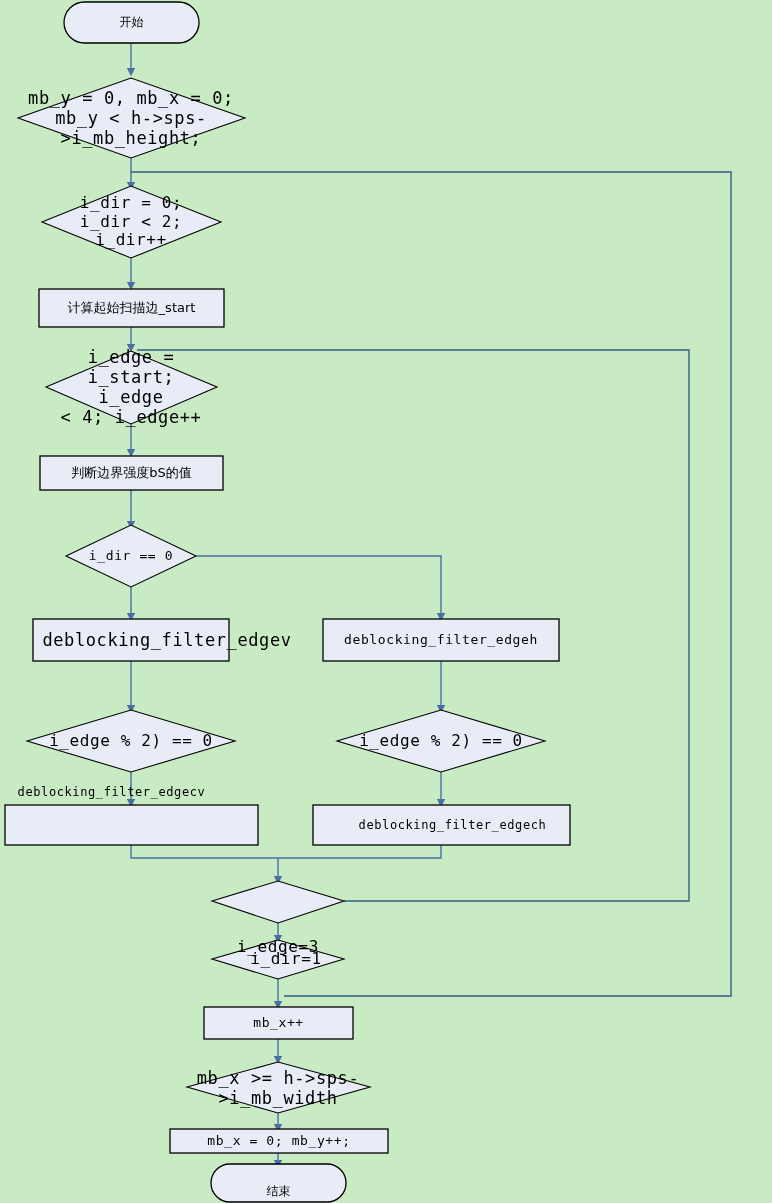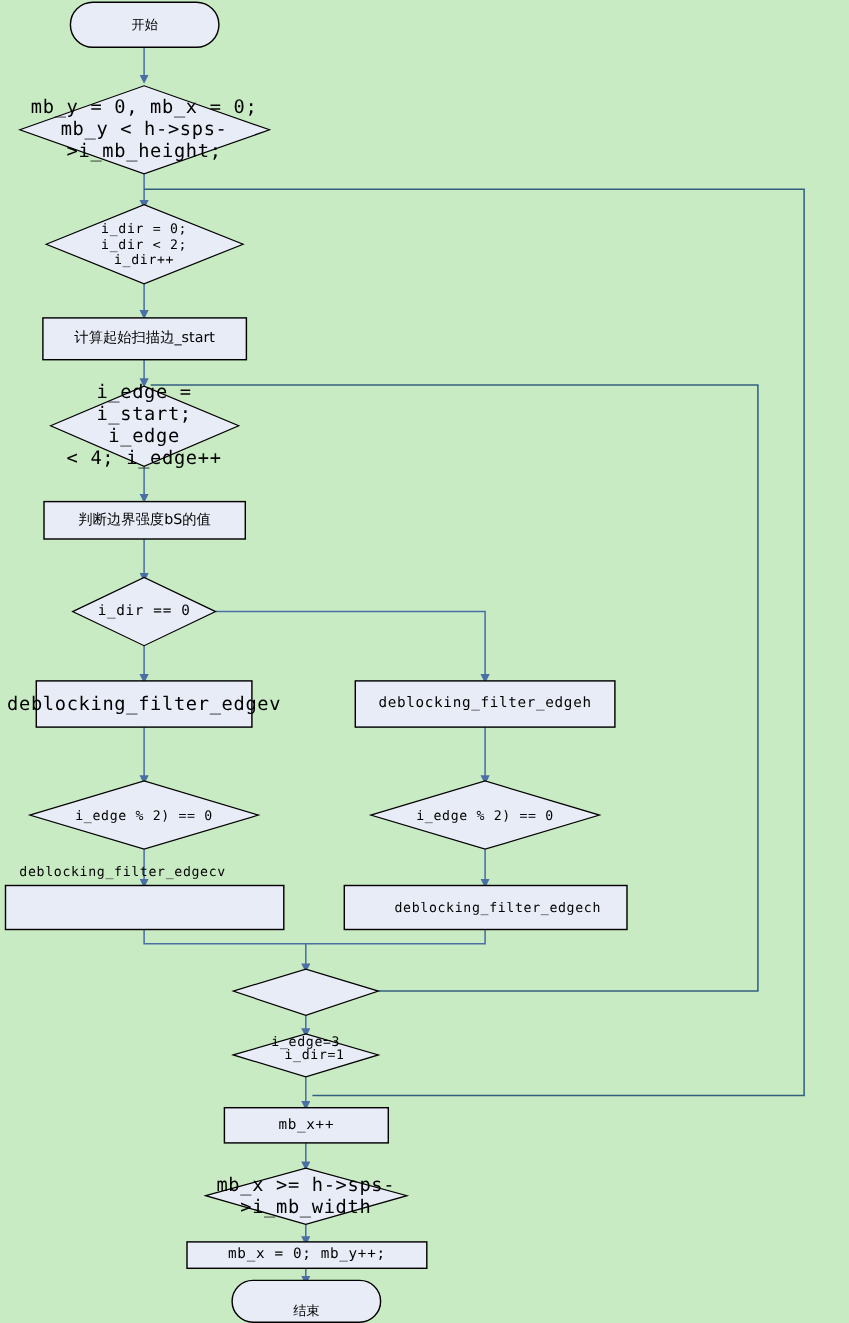--- a/index.html
+++ b/index.html
@@ -32,21 +32,21 @@
     color: #000000;
     pointer-events: none;
     white-space: pre-line;
     letter-spacing: 0.6px;
     line-height: 1.18;
   }
   .lbl-cn {
     font-family: "DejaVu Sans", "Liberation Sans", sans-serif;
     letter-spacing: 0px;
   }
-  .fs12 { font-size: 12px; }
+  .fs12 { font-size: 16px; }
   .fs11 { font-size: 17px; }
   .fs13 { font-size: 13px; }
   .fs14 { font-size: 12px; }
 </style>
 </head>
 <body>
 
 <div id="canvas">
 
   <svg viewBox="0 0 772 1203" xmlns="http://www.w3.org/2000/svg">
@@ -158,21 +158,21 @@
   <div class="node-label lbl-cn fs13" style="left:39px; top:289px; width:185px; height:38px;">计算起始扫描边_start</div>
 
   <div class="node-label fs11" style="left:50px; top:355px; width:162px; height:64px;">i_edge =
 i_start; i_edge
 &lt; 4; i_edge++</div>
 
   <div class="node-label lbl-cn fs13" style="left:40px; top:456px; width:183px; height:34px;">判断边界强度bS的值</div>
 
   <div class="node-label fs13" style="left:66px; top:525px; width:130px; height:62px;">i_dir == 0</div>
 
-  <div class="node-label fs11" style="left:33px; top:619px; width:196px; height:42px;">deblocking_filter_edgev</div>
+  <div class="node-label fs11" style="left:33px; top:619px; width:196px; height:42px;padding-left:36px;">deblocking_filter_edgev</div>
 
   <div class="node-label fs13" style="left:323px; top:619px; width:236px; height:42px;">deblocking_filter_edgeh</div>
 
   <div class="node-label fs12" style="left:27px; top:710px; width:208px; height:62px;">i_edge % 2) == 0</div>
 
   <div class="node-label fs12" style="left:337px; top:710px; width:208px; height:62px;">i_edge % 2) == 0</div>
 
   <div class="node-label fs14" style="left:5px; top:772px; width:213px; height:40px;">deblocking_filter_edgecv</div>
 
   <div class="node-label fs14" style="left:324px; top:805px; width:257px; height:40px;">deblocking_filter_edgech</div>

